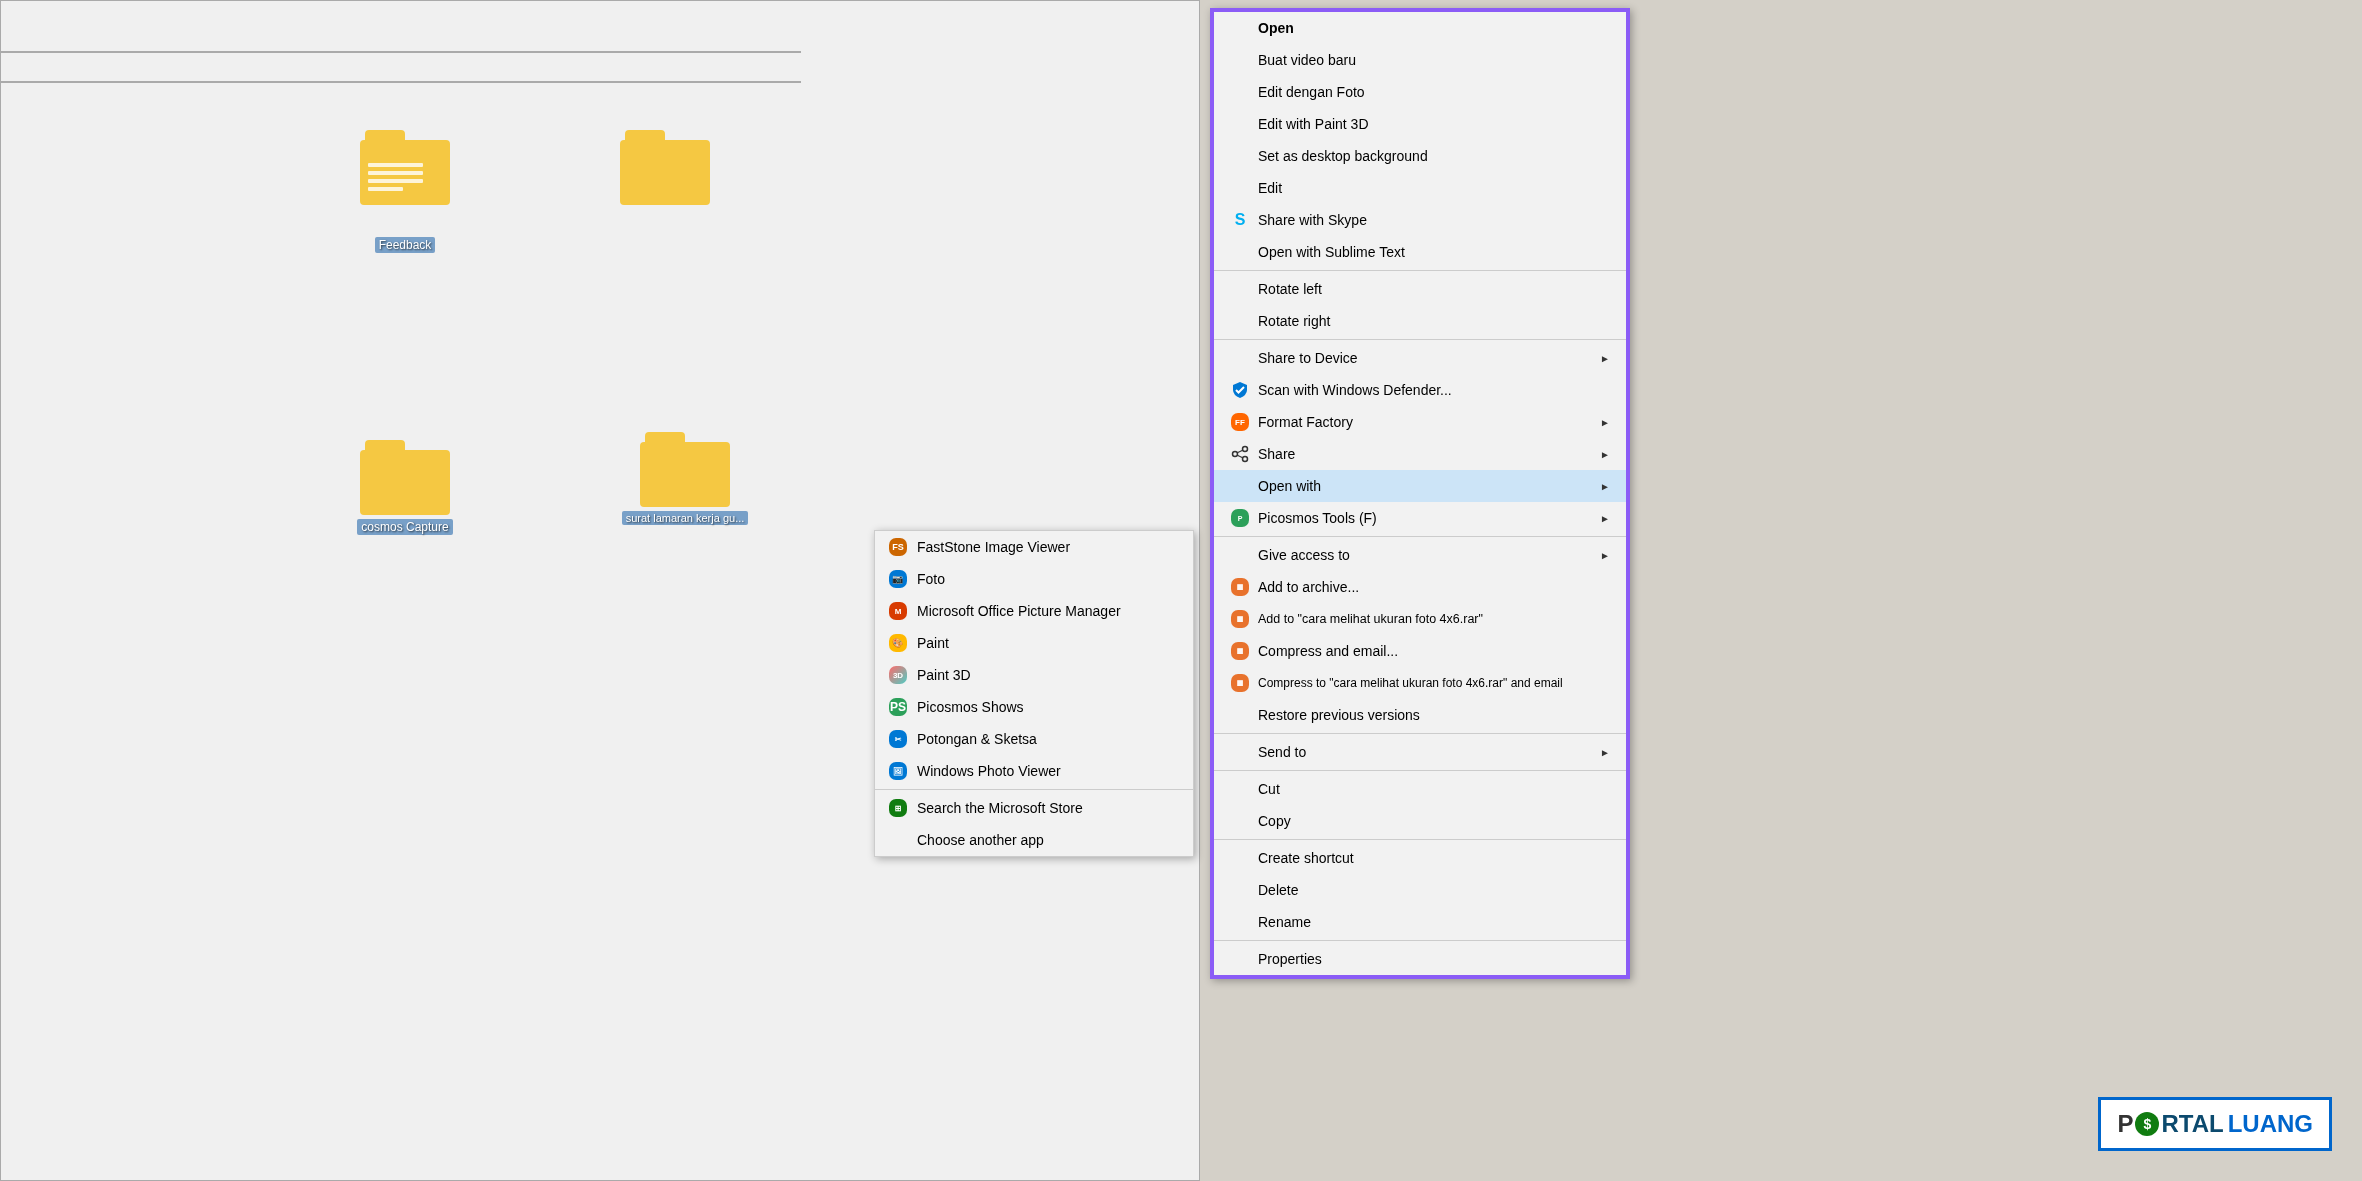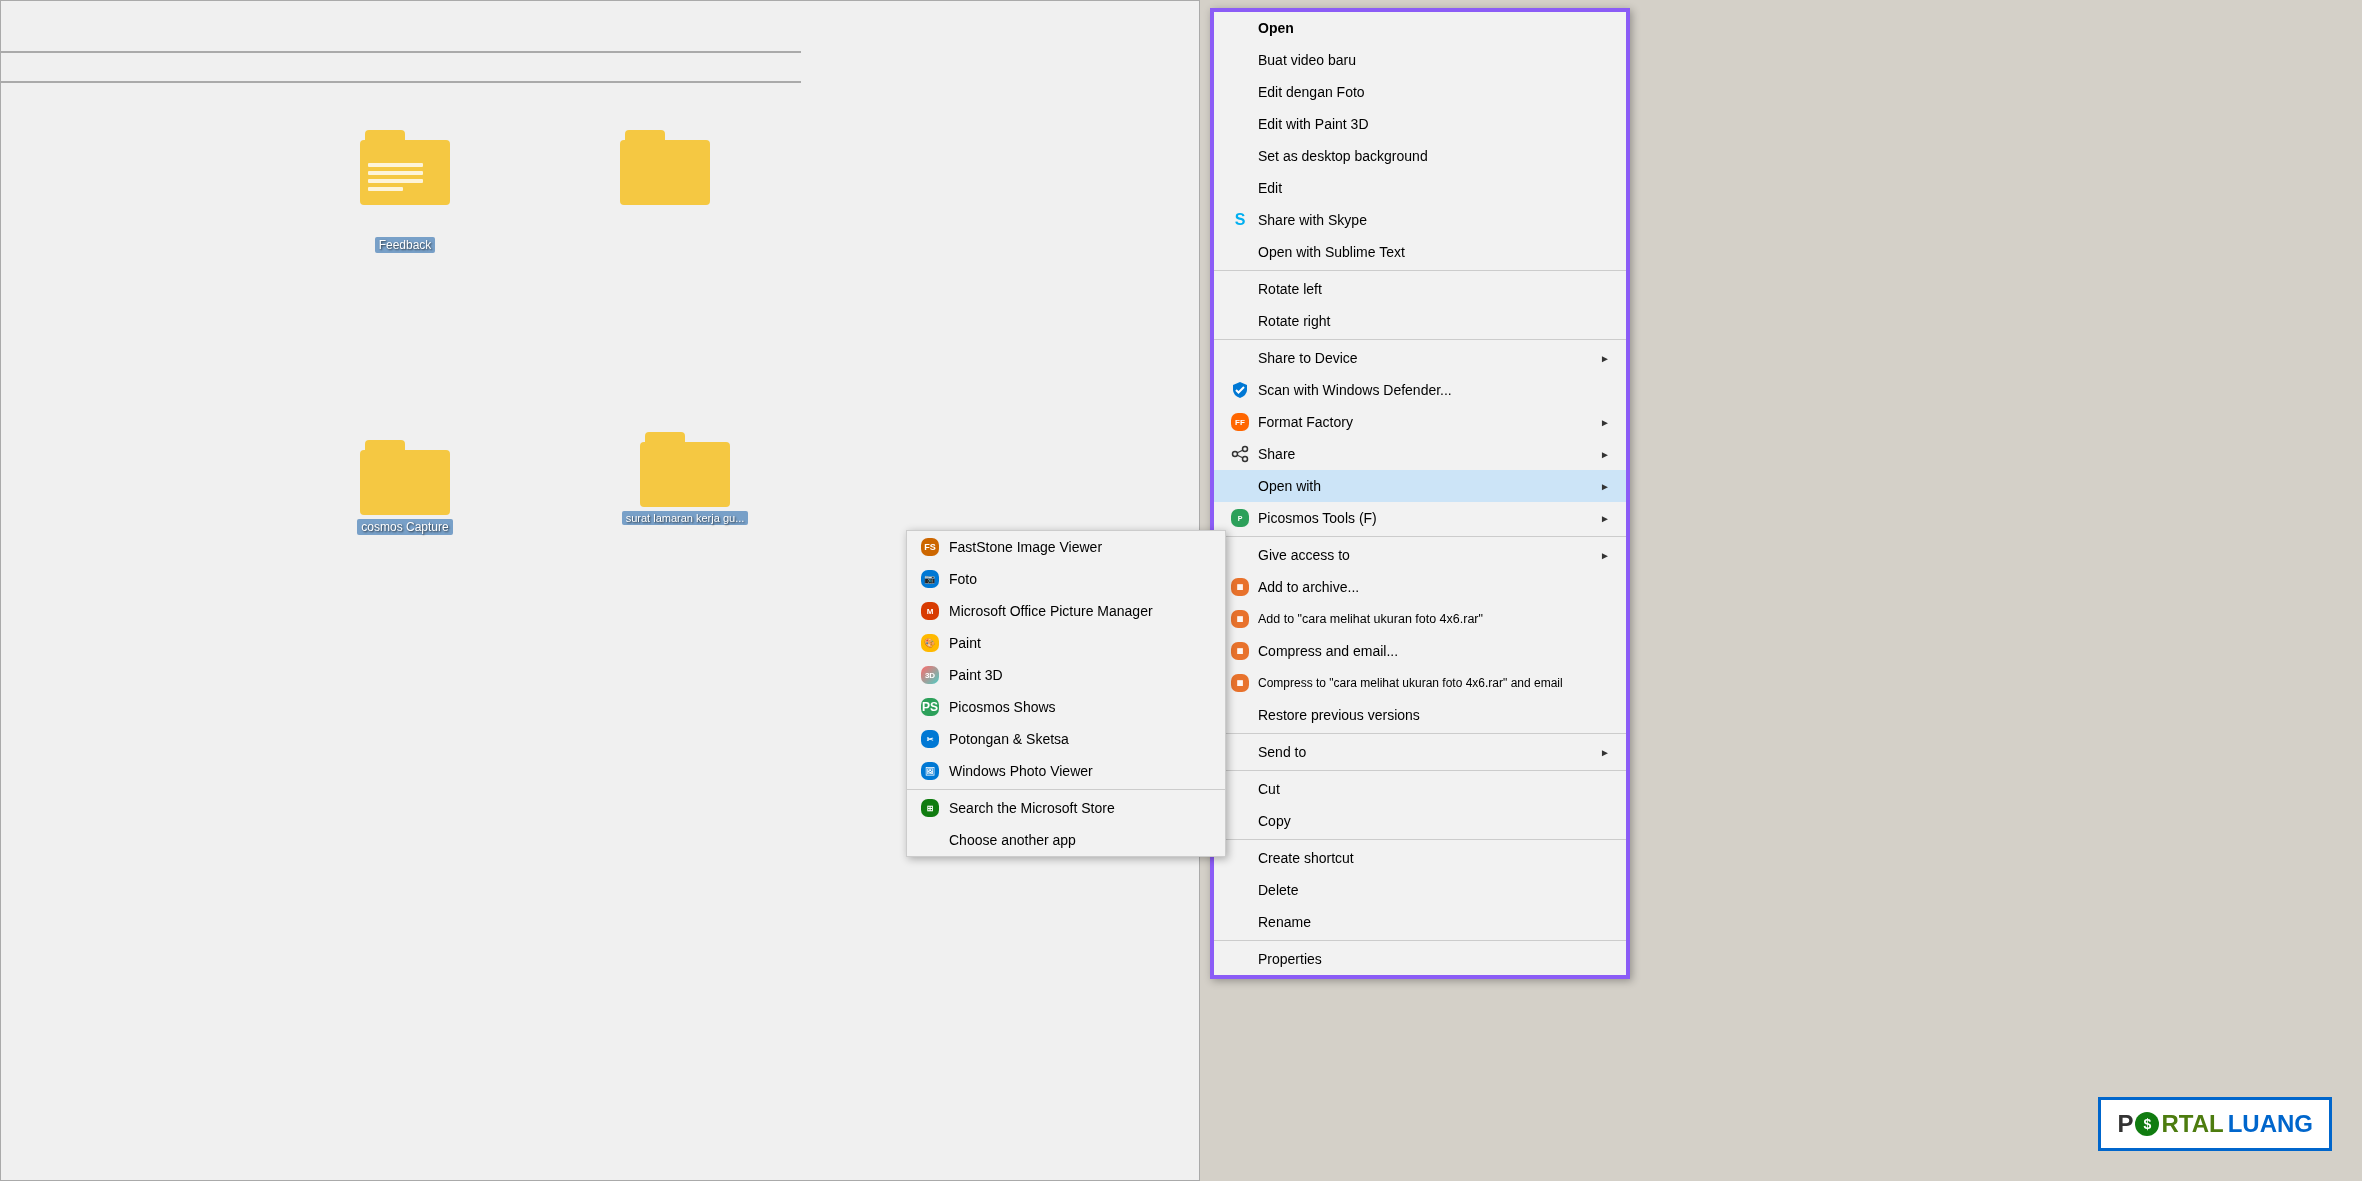--- a/index.html
+++ b/index.html
@@ -143,21 +143,20 @@
     
     .submenu {
       position: absolute;
       top: 530px;
       left: 874px;
       width: 320px;
       background: #f2f2f2;
       border: 1px solid #ccc;
       box-shadow: 2px 2px 8px rgba(0,0,0,0.3);
       z-index: 200;
-      margin-left: 32px;
     }
 
     .submenu-item {
       display: flex;
       align-items: center;
       padding: 5px 12px;
       cursor: pointer;
       min-height: 28px;
     }
 
@@ -544,17 +543,17 @@
     <div class="submenu-item">
       <span class="item-icon"></span>
       <span>Choose another app</span>
     </div>
 
   </div>
 
   <div class="watermark">
     <span style="color:#333; font-size:24px; font-weight:bold;">P</span>
     <div class="watermark-icon">$</div>
-    <span style="color:#4d7c0f; font-size:24px; font-weight:bold;text-align:center;">RTAL</span>
+    <span style="color:#0c4a6e; font-size:24px; font-weight:bold;text-align:center;">RTAL</span>
     <span style="color:#0066cc; font-size:24px; font-weight:bold; margin-left:4px;">LUANG</span>
   </div>
 
 </div>
 
 </body></html>

